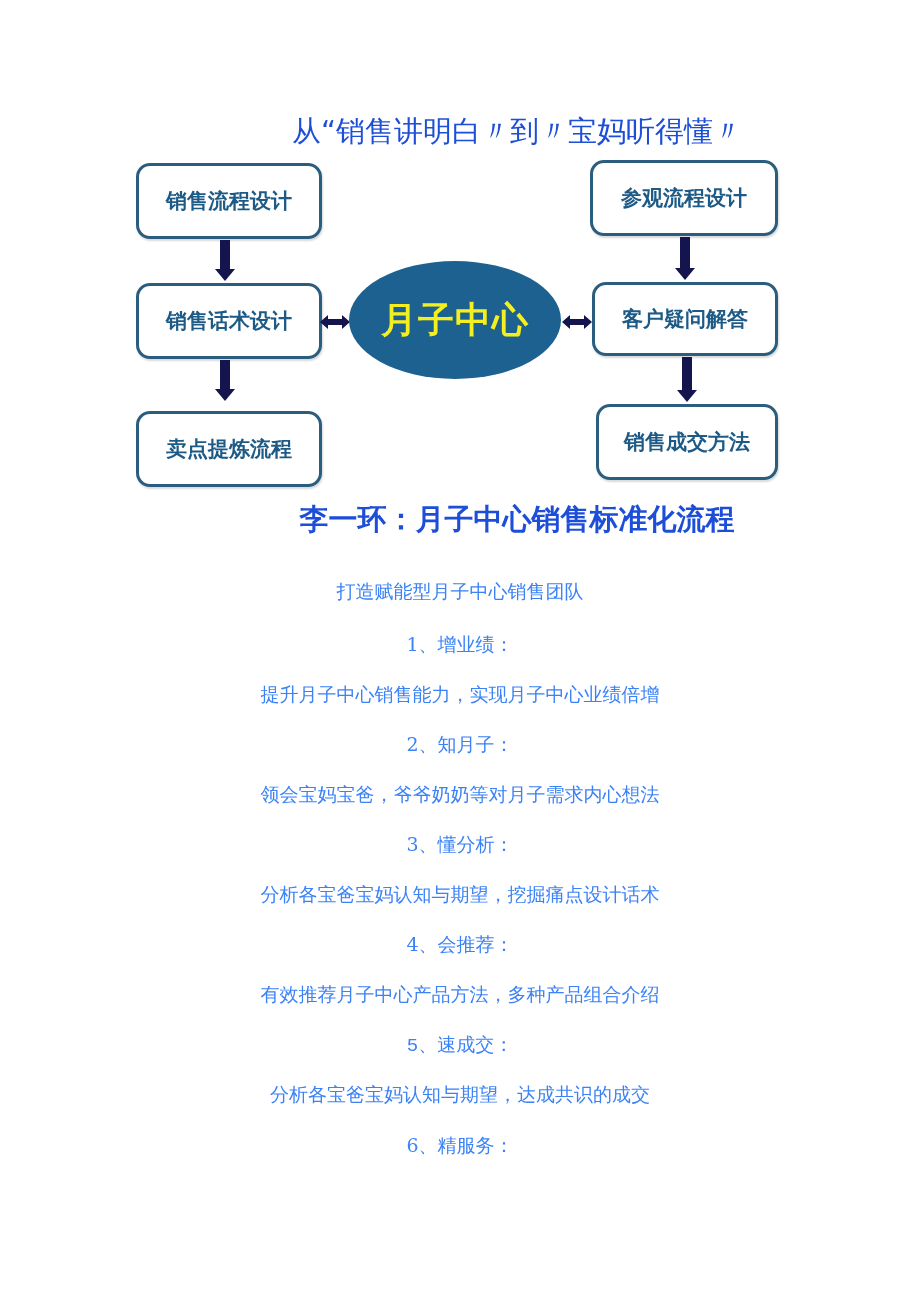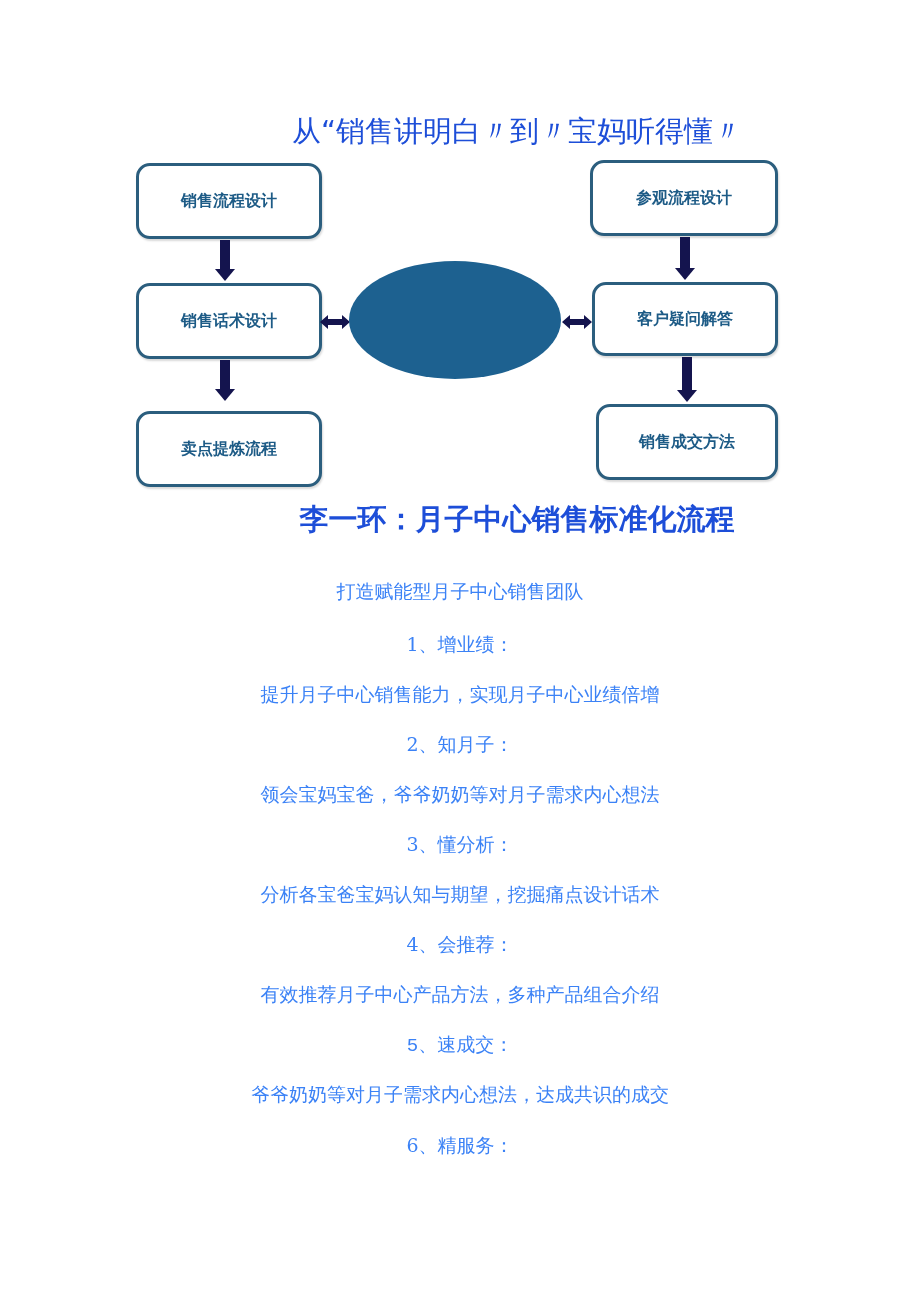--- a/index.html
+++ b/index.html
@@ -8,21 +8,21 @@
     font-family: "DejaVu Sans", sans-serif; color: #111;
   }
   .abs { position: absolute; }
   .title {
     left: 16px; width: 920px; text-align: center; font-family: "DejaVu Sans", sans-serif;
     font-size: 29px; color: #1d4ed8; letter-spacing: 0px; padding-left: 41px;
   }
   .box {
     position: absolute; box-sizing: border-box; border: 3px solid #2b5e7e; border-radius: 14px;
     background: #fff; display: flex; align-items: center; justify-content: center;
-    font-weight: bold; font-size: 16px; color: #1d5b86; font-family: "DejaVu Sans", sans-serif;
+    font-weight: bold; font-size: 21px; color: #1d5b86; font-family: "DejaVu Sans", sans-serif;
     box-shadow: 1px 2px 2px rgba(0,0,0,0.15);
   }
   .varrow { position: absolute; width: 20px; }
   .varrow .shaft { position: absolute; left: 5px; width: 10px; background: #14144e; top: 0; }
   .varrow .head { position: absolute; left: 0; width: 0; height: 0; border-left: 10px solid transparent; border-right: 10px solid transparent; border-top: 12px solid #14144e; }
   .harrow { position: absolute; height: 16px; }
   .ellipse {
     position: absolute; left: 349px; top: 261px; width: 212px; height: 118px; border-radius: 50%;
     background: #1d6190; display: flex; flex-direction: column; align-items: center; justify-content: center;
     color: #f4ef1f; font-weight: bold; font-size: 36px; line-height: 44px; font-family: "DejaVu Sans", sans-serif;
@@ -56,20 +56,21 @@
   </div>
   <div class="box" style="left:136px; top:403px; width:186px; height:76px;margin-top:8px;">
     <span>卖点提炼流程</span>
   </div>
 
   <svg class="harrow" style="left:320px; top:314px; width:30px;" viewBox="0 0 30 16">
     <polygon points="0,8 8,1 8,5 22,5 22,1 30,8 22,15 22,11 8,11 8,15" fill="#14144e"></polygon>
   </svg>
 
   <div class="ellipse">
+    <span>月子中心</span>
   </div>
 
   <svg class="harrow" style="left:562px; top:314px; width:30px;" viewBox="0 0 30 16">
     <polygon points="0,8 8,1 8,5 22,5 22,1 30,8 22,15 22,11 8,11 8,15" fill="#14144e"></polygon>
   </svg>
 
   <div class="box" style="left:590px; top:160px; width:188px; height:76px;">
     <span>参观流程设计</span>
   </div>
   <div class="varrow" style="left:675px; top:237px; height:44px;">
@@ -98,15 +99,15 @@
 <div class="para" style="top:732px;">2、知月子：</div>
 <div class="para" style="top:782px;">领会宝妈宝爸，爷爷奶奶等对月子需求内心想法</div>
 
 <div class="para" style="top:832px;">3、懂分析：</div>
 <div class="para" style="top:882px;">分析各宝爸宝妈认知与期望，挖掘痛点设计话术</div>
 
 <div class="para" style="top:932px;">4、会推荐：</div>
 <div class="para" style="top:982px;">有效推荐月子中心产品方法，多种产品组合介绍</div>
 
 <div class="para" style="top:1032px;font-family:Liberation Mono, monospace;">5、速成交：</div>
-<div class="para" style="top:1082px;">爷爷奶奶等对月子需求内心想法，达成共识的成交</div>
+<div class="para" style="top:1082px;">分析各宝爸宝妈认知与期望，达成共识的成交</div>
 
 <div class="para" style="top:1133px;">6、精服务：</div>
 
 </body></html>

